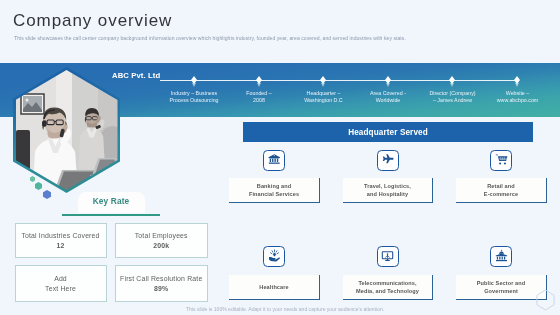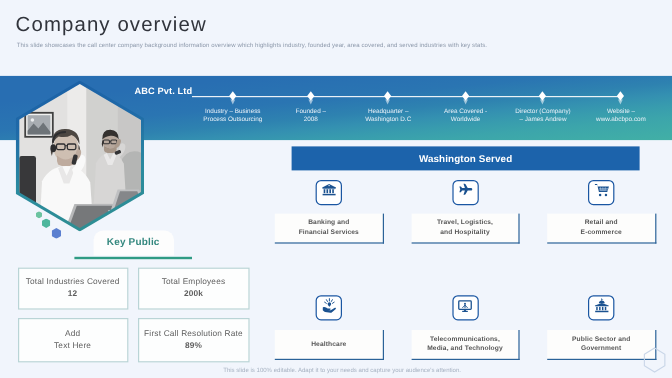--- a/index.html
+++ b/index.html
@@ -208,21 +208,21 @@
       </div>
       <div class="tl-mark" style="left: 517.5px;"></div>
       <div class="tl-mark2" style="left: 517.5px;"></div>
       <div class="tl-tail" style="left: 517.5px;"></div>
       <div class="tl-lab" style="left: 517.5px;">
         <div>Website –</div>
         <div>www.abcbpo.com</div>
       </div>
     </div>
 
-  <div class="ishead">Washington Served</div>
+  <div class="ishead">Headquarter Served</div>
   <div id="industries">
       <div class="iconbox" style="left: 274.5px; top: 150px;">
         <span><svg viewBox="0 0 24 24" width="12.5" height="12.5">
             <path fill="#1b5290" d="M12 2.4 L23 8.2 L23 9.6 L1 9.6 L1 8.2 Z"></path>
             <rect x="11" y="4.4" width="2" height="1.6" fill="#ffffff"></rect>
             <rect x="3.3" y="11" width="2.6" height="6.2" fill="#1b5290"></rect>
             <rect x="7.8" y="11" width="2.6" height="6.2" fill="#1b5290"></rect>
             <rect x="12.4" y="11" width="2.6" height="6.2" fill="#1b5290"></rect>
             <rect x="17" y="11" width="2.6" height="6.2" fill="#1b5290"></rect>
             <rect x="1.6" y="18.3" width="20.8" height="2.4" fill="#1b5290"></rect>
@@ -307,21 +307,21 @@
           </svg></span>
       </div>
       <div class="icard" style="left: 456px; top: 275px; width: 91px;">
         <div>
           <div>Public Sector and</div>
           <div>Government</div>
         </div>
       </div>
     </div>
 
-  <div class="kschip">Key Public</div>
+  <div class="kschip">Key Rate</div>
   <div class="ksline"></div>
   <div id="keystats">
       <div class="ksbox" style="left: 14.5px; top: 223px; width: 92px; height: 35px;">
         <div>
           <div>Total Industries Covered</div>
           <div style="font-weight: bold;">12</div>
         </div>
       </div>
       <div class="ksbox" style="left: 114.5px; top: 223px; width: 93.5px; height: 35px;">
         <div>

